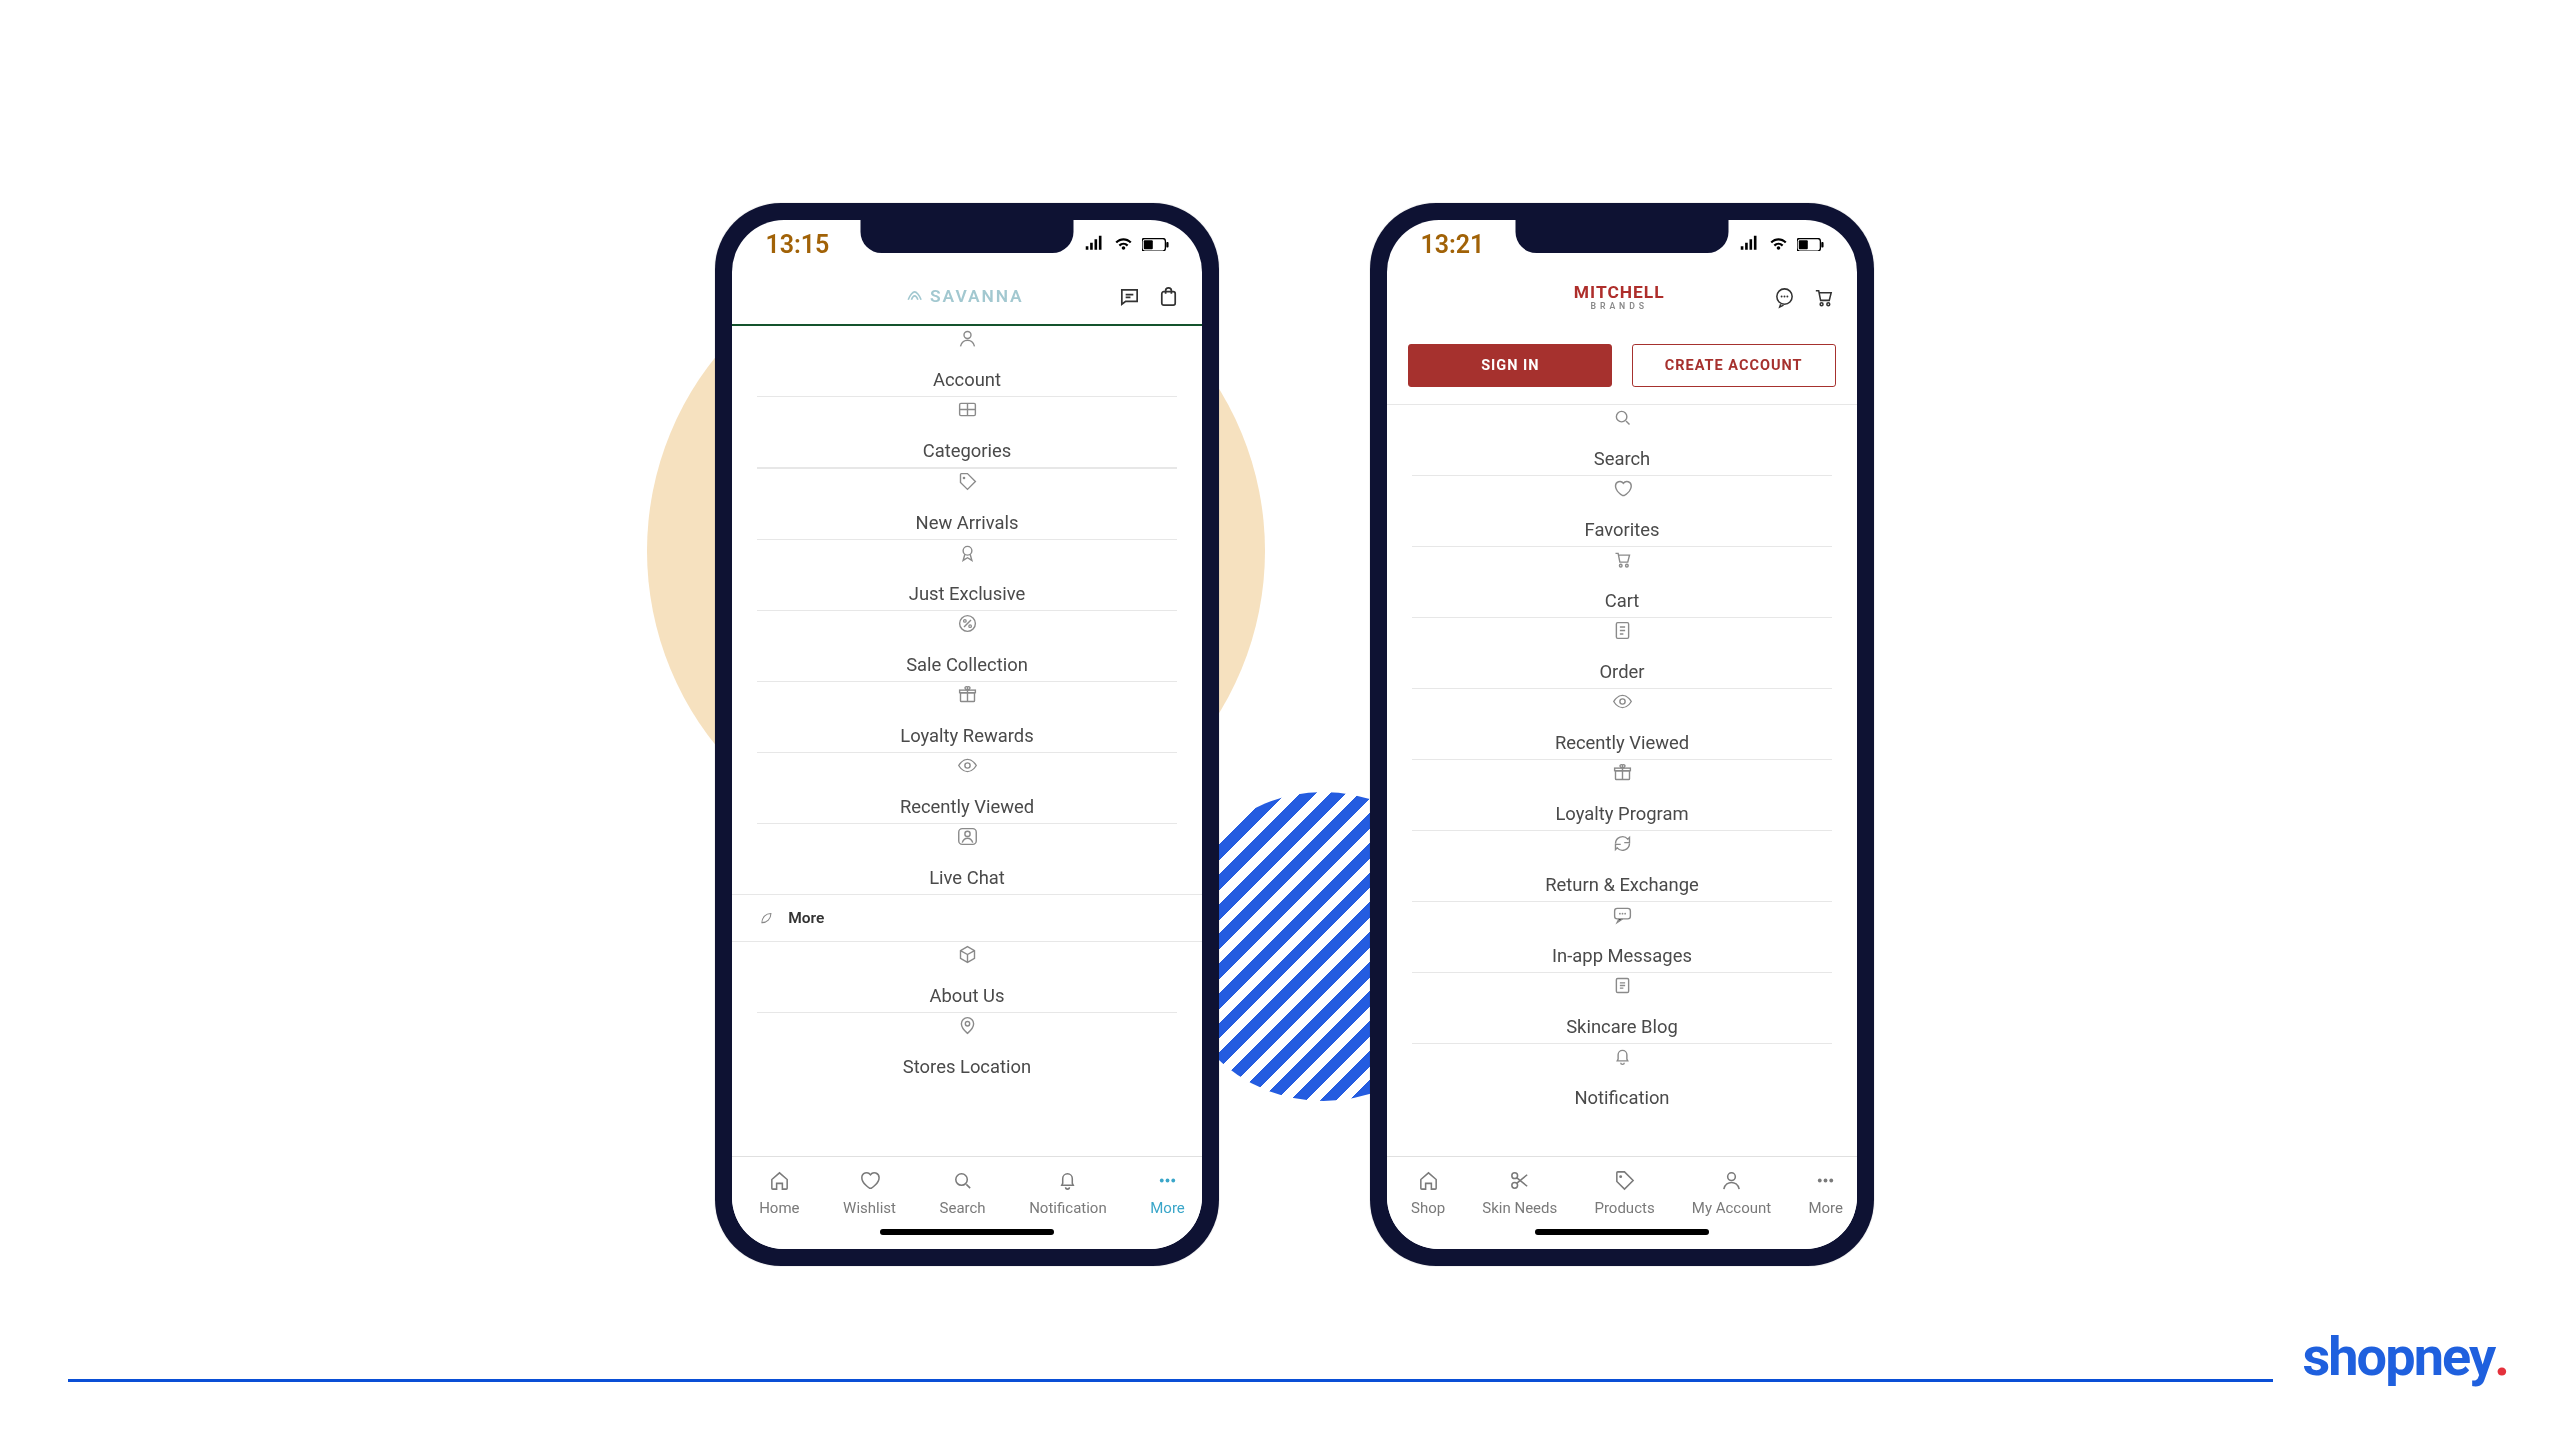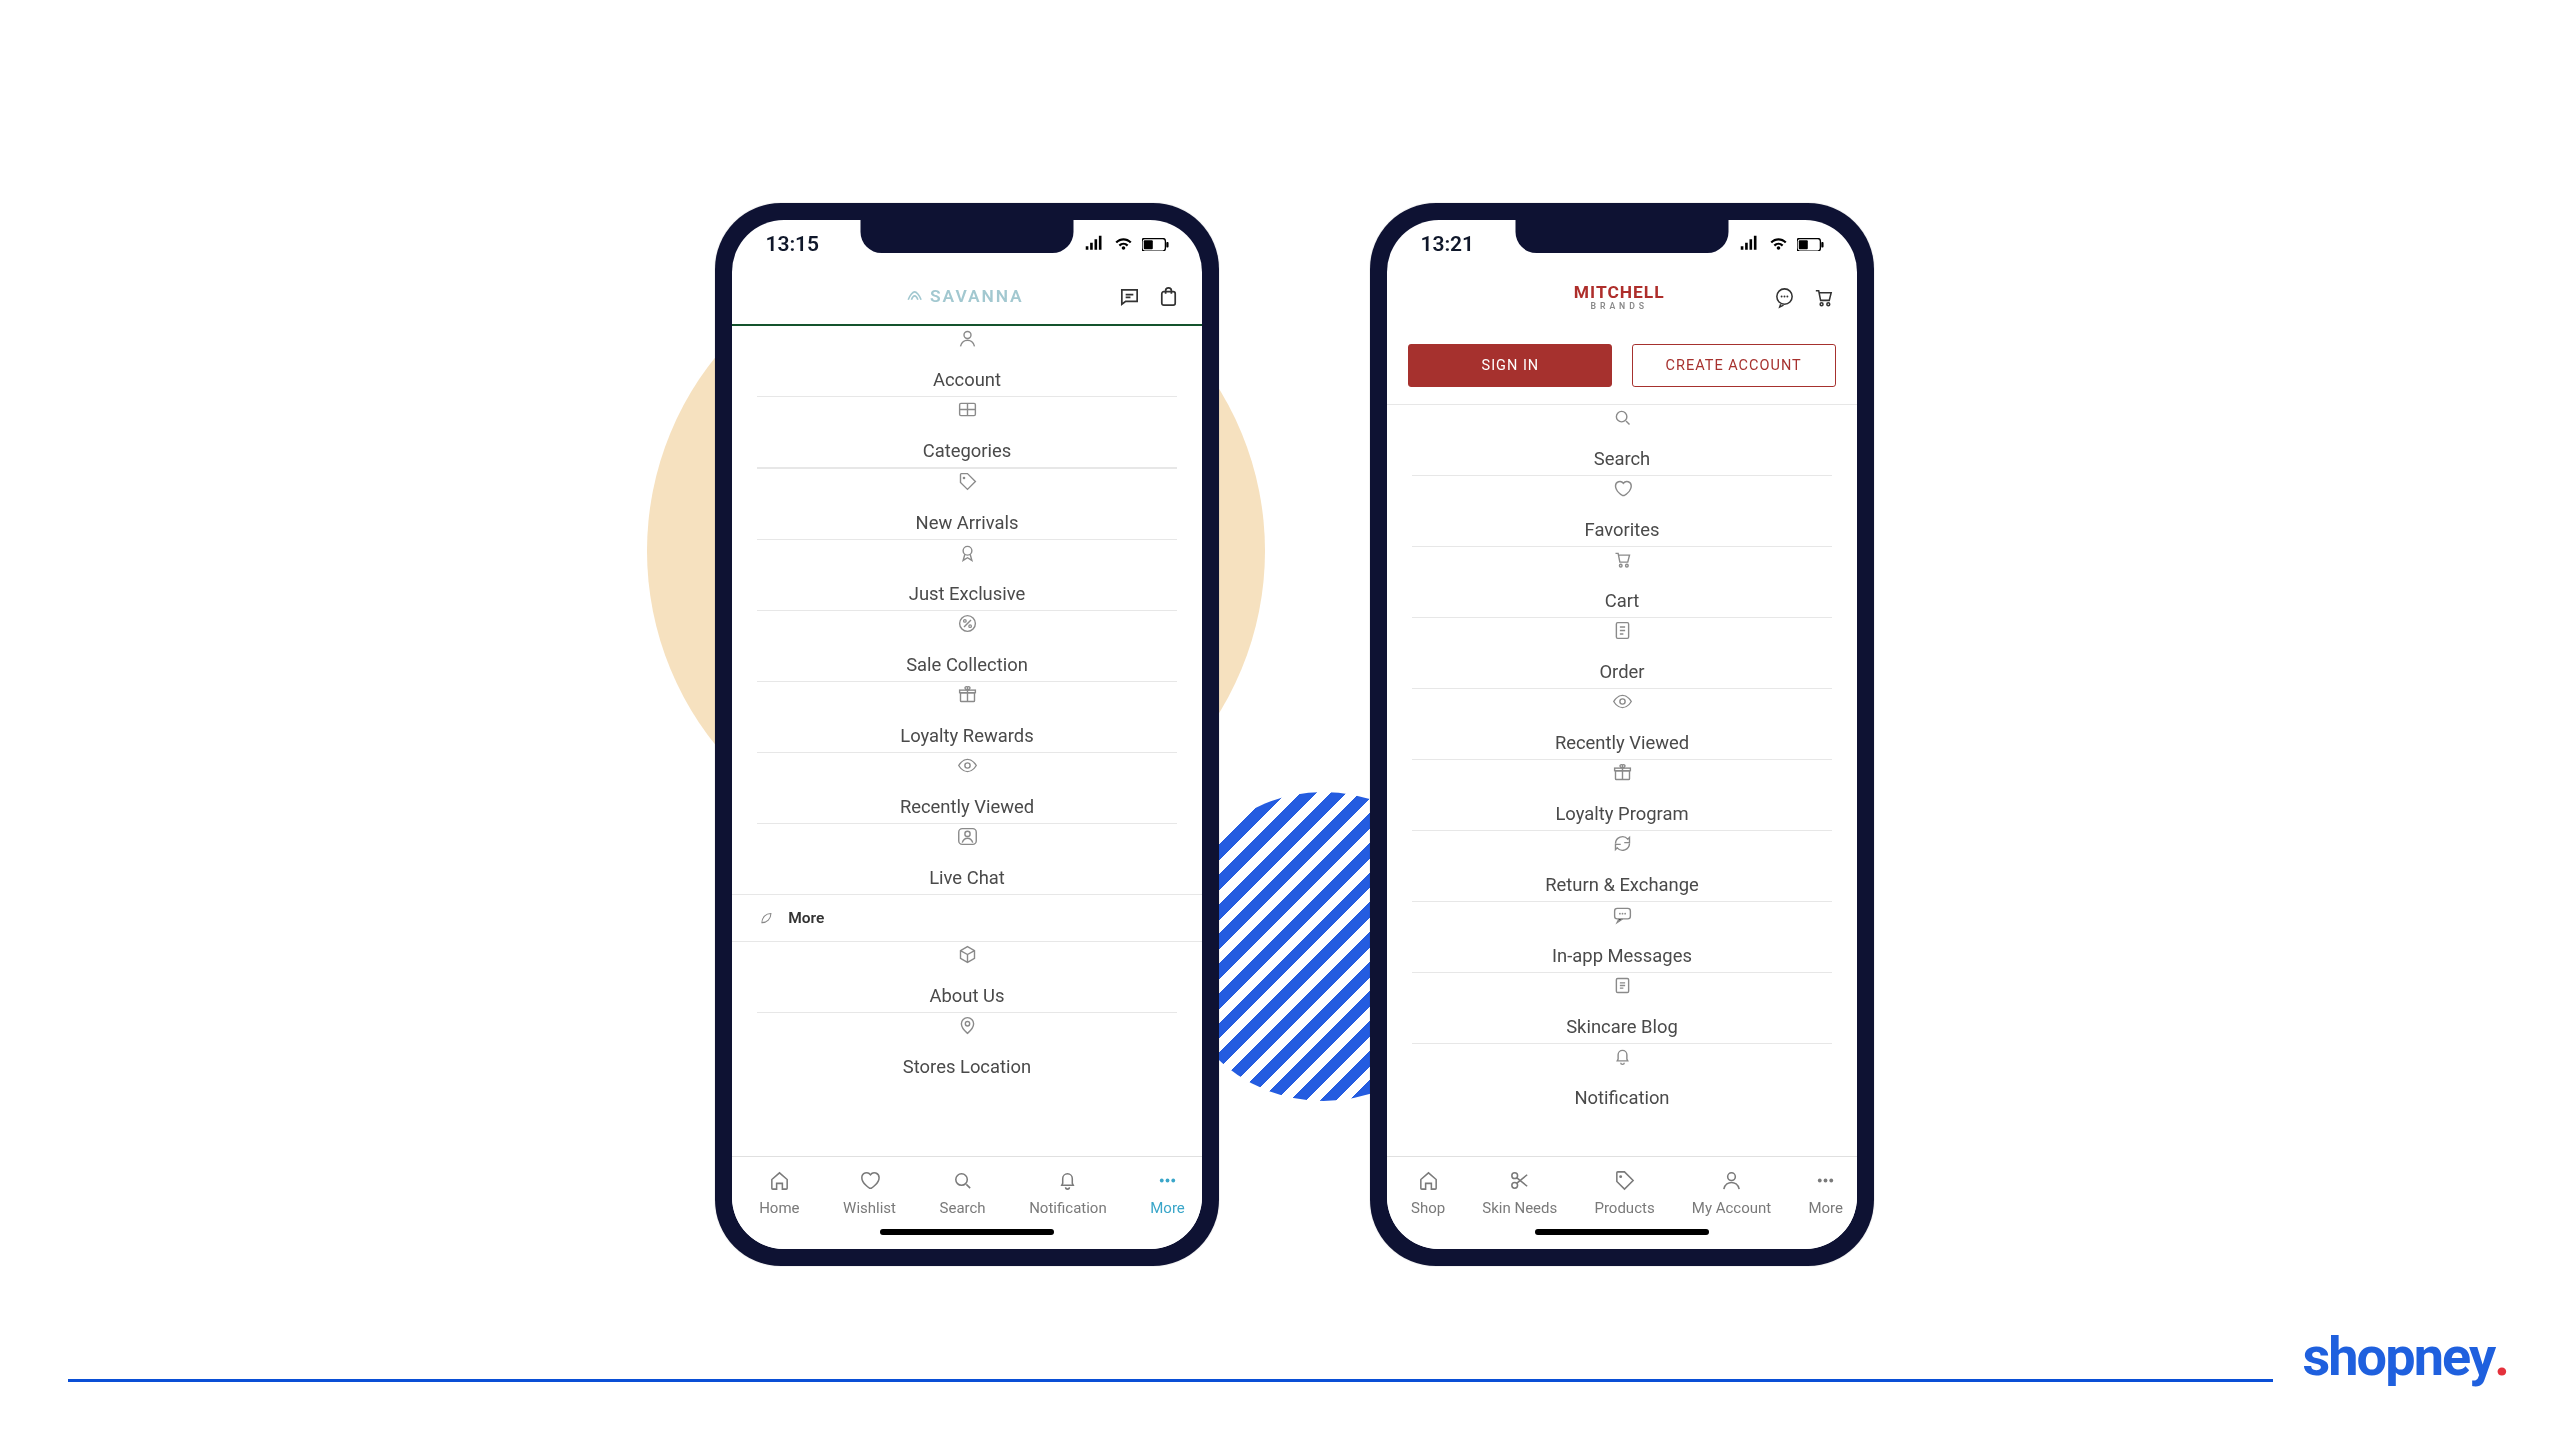--- a/index.html
+++ b/index.html
@@ -64,23 +64,23 @@
     border-bottom-right-radius: 21px;
     z-index: 5;
   }
 
   .status-bar {
     height: 48px;
     display: flex;
     align-items: center;
     justify-content: space-between;
     padding: 0 33px;
-    font-size: 21px;
+    font-size: 25px;
     font-weight: 600;
-    color: #0f172a;
+    color: #a16207;
   }
   .status-bar .right-icons { display: flex; align-items: center; gap: 7.7px; }
   .status-bar svg { display: block; }
 
   
   .app-header {
     height: 58px;
     display: flex;
     align-items: center;
     justify-content: space-between;
@@ -114,21 +114,21 @@
     gap: 19.3px;
     padding: 17.4px 21px;
     border-bottom: 1px solid #e7e7e7;
   }
   .btn {
     flex: 1;
     height: 43px;
     display: flex; align-items: center; justify-content: center;
     font-size: 14.5px;
     letter-spacing: 1px;
-    font-weight: 400;
+    font-weight: 700;
     border-radius: 2.9px;
     cursor: pointer;
   }
   .btn.primary {
     background: #a6312e;
     color: #ffffff;
     border: 1px solid #a6312e;
   }
   .btn.secondary {
     background: #ffffff;

